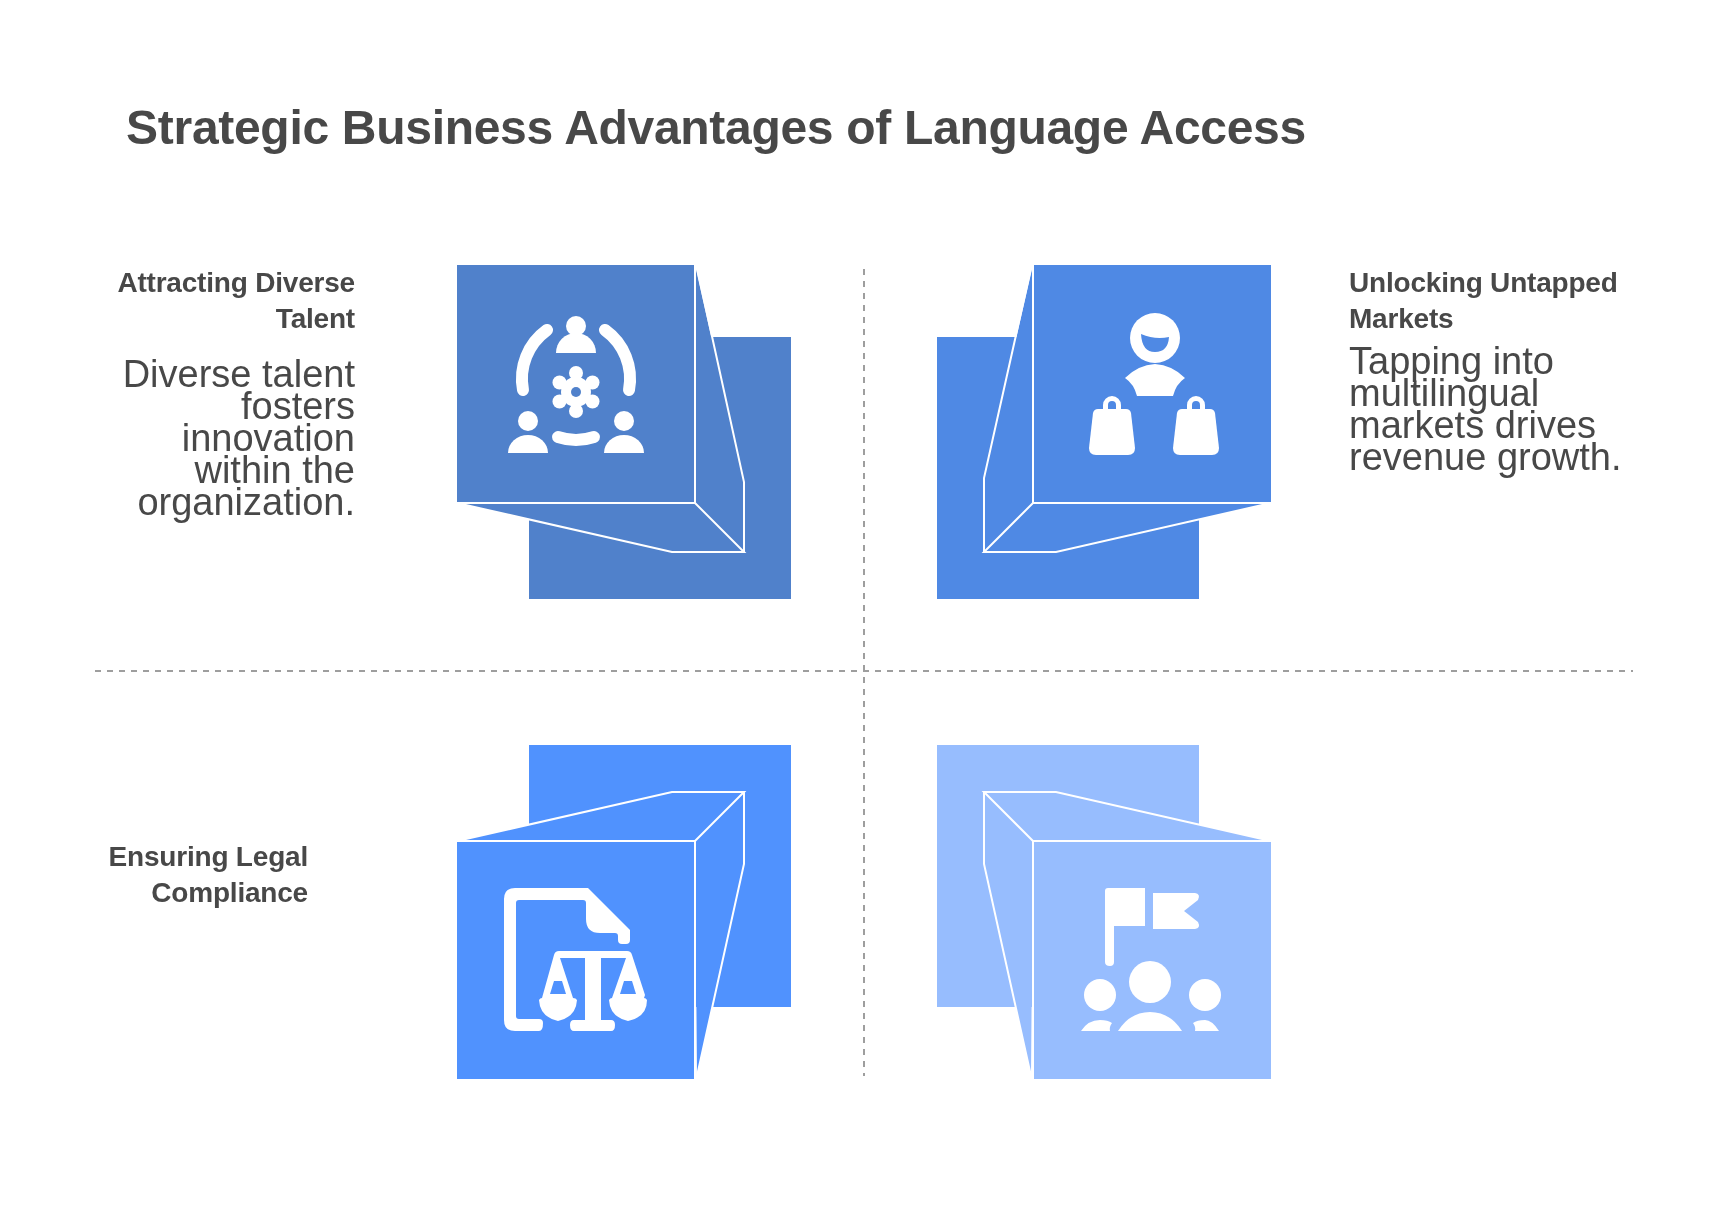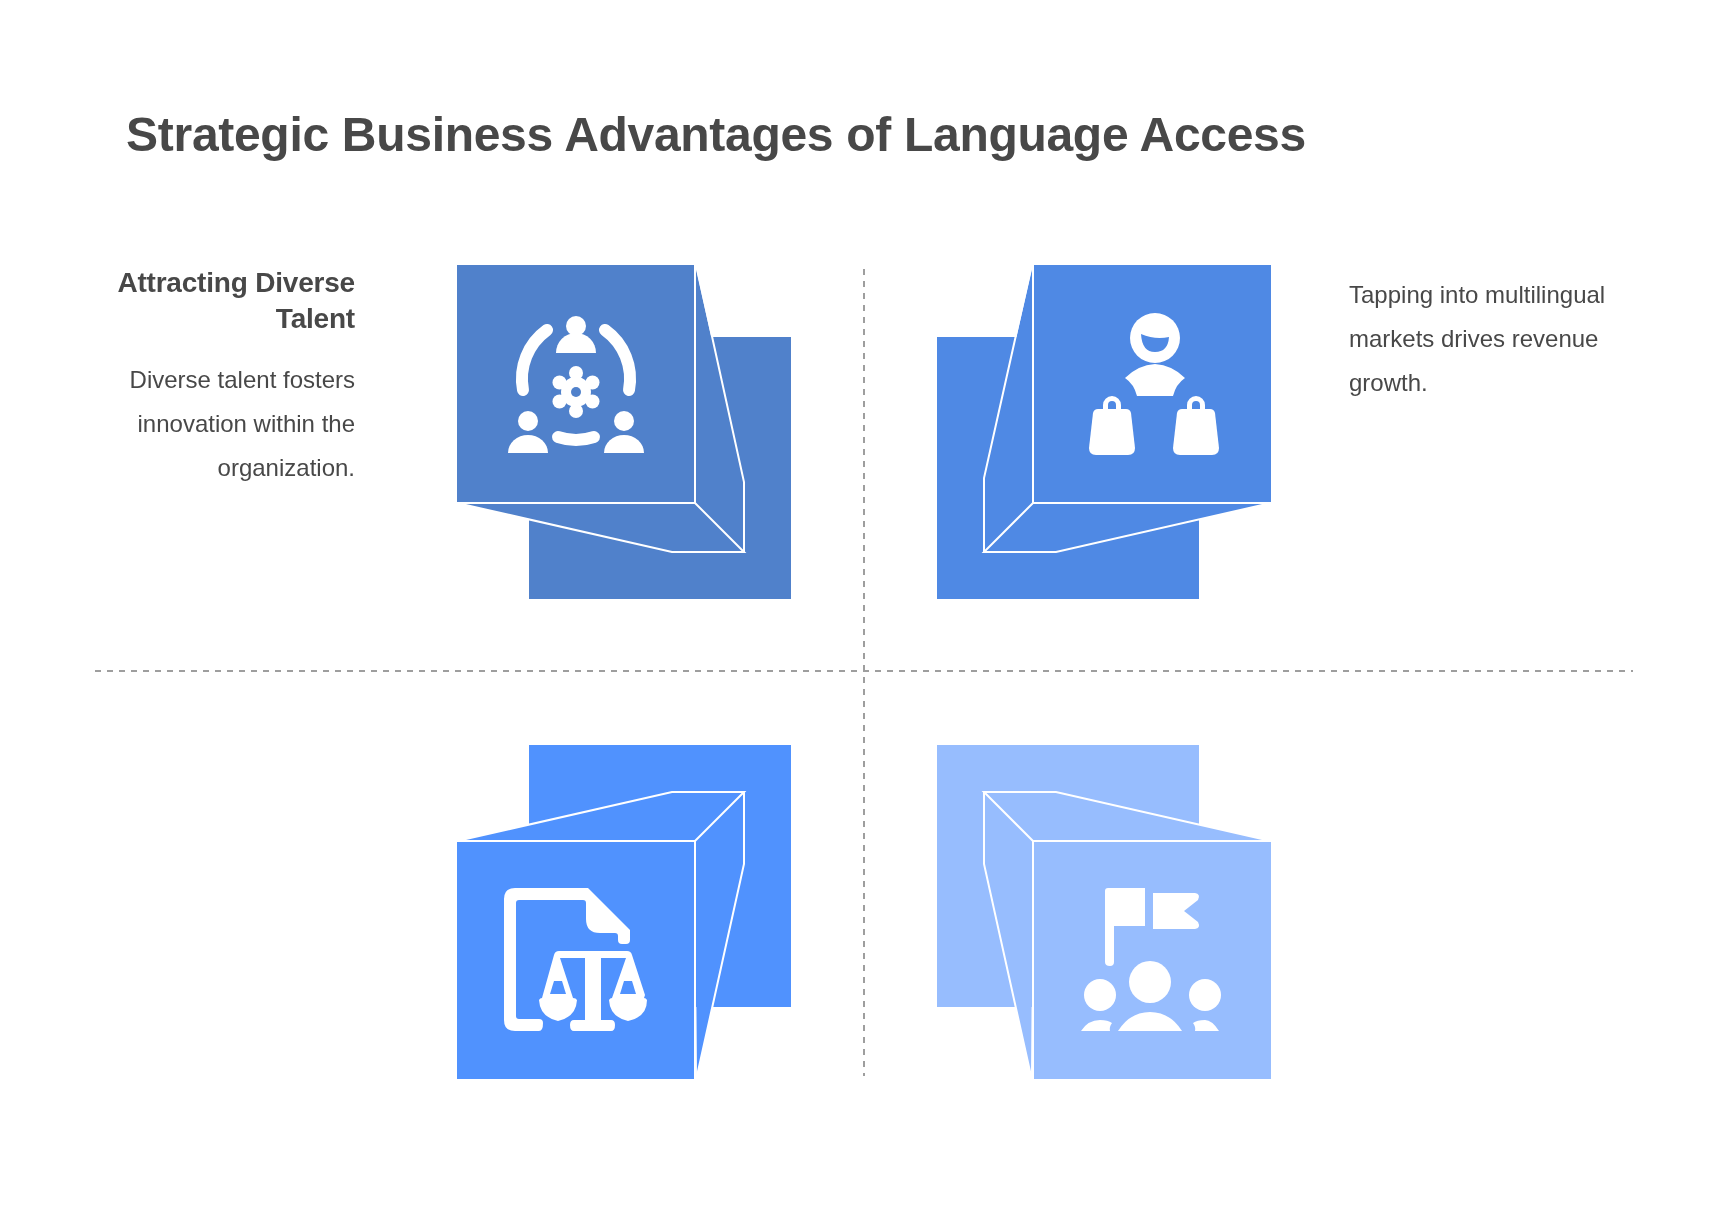--- a/index.html
+++ b/index.html
@@ -1,23 +1,23 @@
 <!DOCTYPE html>
 <html><head>
 <meta charset="utf-8">
 <style>
   html, body { margin: 0; padding: 0; background: #ffffff; }
   body { width: 1728px; height: 1224px; position: relative; overflow: hidden;
          font-family: "Liberation Sans", "DejaVu Sans", sans-serif; color: #484848; }
-  .title { position: absolute; left: 0; width: 1432px; top: 105px; text-align: center;
+  .title { position: absolute; left: 0; width: 1432px; top: 98px; text-align: center;
            font-size: 48px; font-weight: bold; letter-spacing: -0.3px; color: #484848; line-height: 60px; }
   .art { position: absolute; left: 0; top: 0; }
   .block { position: absolute; width: 280px; }
   .block .heading { font-size: 28px; font-weight: bold; line-height: 36px; color: #484848; margin: 0; letter-spacing: -0.2px; }
-  .block .body { font-size: 24px; line-height: 44px; color: #484848; margin: 0; }
+  .block .body { font-size: 38px; line-height: 32px; color: #484848; margin: 0; }
   .left { text-align: right; }
   .right { text-align: left; }
   #q1 { left: 75px; top: 265px; }
   #q1 .body { margin-top: 21px; }
   #q2 { left: 1349px; top: 265px; }
   #q2 .body { margin-top: 8px; }
   #q3 { left: 75px; top: 839px; width: 233px; }
   #q3 .body { margin-top: 29px; width: 280px; margin-left: -47px; }
   #q4 { left: 1349px; top: 846px; }
   #q4 .body { margin-top: 38px; }
@@ -125,20 +125,22 @@
     </g>
   </g>
 </svg>
 
 <div class="block left" id="q1">
   <p class="heading">Attracting Diverse Talent</p>
   <p class="body">Diverse talent fosters innovation within the organization.</p>
 </div>
 
 <div class="block right" id="q2">
+  <p class="heading">Unlocking Untapped Markets</p>
   <p class="body">Tapping into multilingual markets drives revenue growth.</p>
 </div>
 
 <div class="block left" id="q3">
+  <p class="heading">Ensuring Legal Compliance</p>
 </div>
 
 <div class="block right" id="q4">
 </div>
 
 </body></html>

